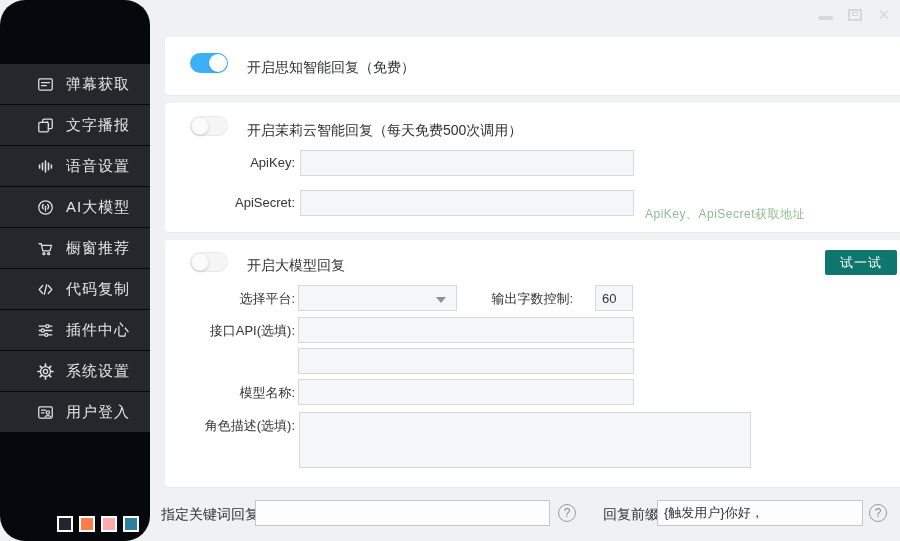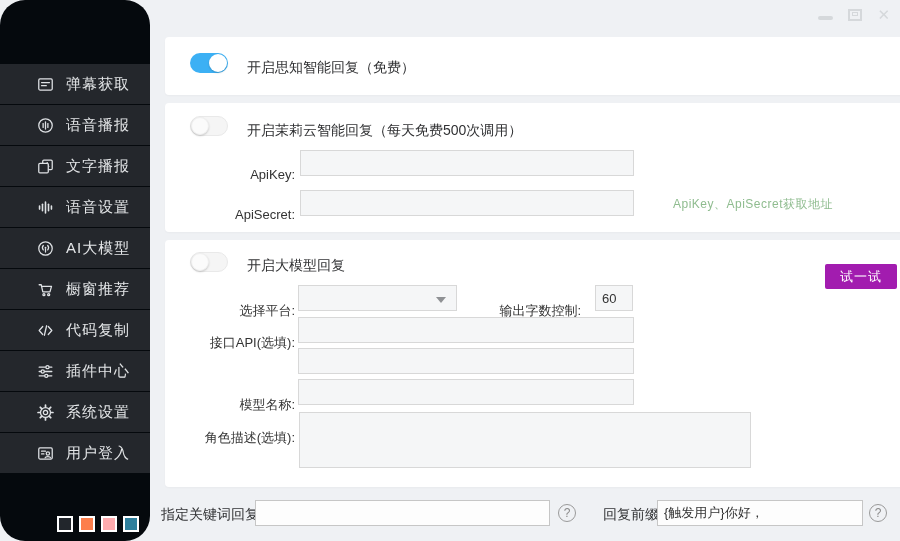--- a/index.html
+++ b/index.html
@@ -34,32 +34,32 @@
   .toggle { position:absolute; width:38px; height:20px; border-radius:10px; cursor:pointer; }
   .toggle .knob { position:absolute; top:1px; width:18px; height:18px; border-radius:50%;
                   background:#ffffff; box-shadow:0 1px 2px rgba(0,0,0,0.18); }
   .toggle.on { background:#3cb0f4; }
   .toggle.on .knob { right:1px; }
   .toggle.off { background:#f5f5f5; border:1px solid #e9e9e9; }
   .toggle.off .knob { left:0px; top:0px; background:#fbfbfb; border:1px solid #efefef; }
 
   .toggle-label { position:absolute; left:82px; font-size:14px; color:#303133; white-space:nowrap; }
 
-  .f-label { position:absolute; width:130px; text-align:right; font-size:13px; color:#333333; white-space:nowrap;margin-top:12px; }
+  .f-label { position:absolute; width:130px; text-align:right; font-size:13px; color:#333333; white-space:nowrap; }
   .f-input { position:absolute; background:#f5f6f7; border:1px solid #d8d8d8; height:26px;
              font-size:13px; color:#333; padding:0 6px; font-family:inherit; }
 
   .select-box { position:absolute; background:#f5f6f7; border:1px solid #d8d8d8; height:26px; cursor:pointer; }
   .select-box .tri { position:absolute; right:10px; top:11px; width:0; height:0;
                      border-left:5px solid transparent; border-right:5px solid transparent;
                      border-top:6px solid #8f9194; }
 
   .link-green { position:absolute; color:#8fbc8f; font-size:12px; letter-spacing:0.5px; cursor:pointer; white-space:nowrap; }
 
-  .try-btn { position:absolute; right:11px; top:24px; width:72px; height:25px; background:#a21caf;
+  .try-btn { position:absolute; right:11px; top:10px; width:72px; height:25px; background:#0f766e;
              color:#ffffff; font-size:13px; border:none; border-radius:2px; cursor:pointer;
              letter-spacing:1px; font-family:inherit; }
 
   .role-textarea { position:absolute; left:134px; top:172px; width:452px; height:56px;
                    background:#f5f6f7; border:1px solid #d8d8d8; resize:none; font-size:13px;
                    color:#333; padding:4px 6px; font-family:inherit; }
 
   
   .footer-label { position:absolute; font-size:14px; color:#303133; white-space:nowrap; }
   .footer-input { position:absolute; height:26px; background:#fdfdfd; border:1px solid #c6c6c6;
@@ -77,31 +77,20 @@
       <span class="mi-icon">
         <svg viewBox="0 0 24 24" width="19" height="19">
             <rect x="3.5" y="5" width="17" height="14" rx="1.5"></rect>
             <line x1="7" y1="9.5" x2="17" y2="9.5"></line>
             <line x1="7" y1="13.5" x2="13" y2="13.5"></line>
           </svg>
       </span>
       <span class="mi-label">弹幕获取</span>
     </div>
 
-    <div class="menu-item">
-      <span class="mi-icon">
-        <svg viewBox="0 0 24 24" width="19" height="19">
-            <circle cx="12" cy="12" r="8.5"></circle>
-            <line x1="9" y1="9.5" x2="9" y2="14.5"></line>
-            <line x1="12" y1="7.5" x2="12" y2="16.5"></line>
-            <line x1="15" y1="9.5" x2="15" y2="14.5"></line>
-          </svg>
-      </span>
-      <span class="mi-label">语音播报</span>
-    </div>
 
     <div class="menu-item">
       <span class="mi-icon">
         <svg viewBox="0 0 24 24" width="19" height="19">
             <rect x="8.5" y="4" width="12" height="12" rx="1.5"></rect>
             <text x="11.5" y="13" font-size="8.5" fill="#dfe2e5" stroke="none" font-family="inherit">A</text>
             <rect x="3.5" y="8" width="12" height="12" rx="1.5" fill="#24272c"></rect>
           </svg>
       </span>
       <span class="mi-label">文字播报</span>
@@ -232,36 +221,36 @@
     <div class="knob"></div>
   </div>
   <div class="toggle-label" style="top:19px;">开启茉莉云智能回复（每天免费500次调用）</div>
 
   <div class="f-label" style="left:0px; top:52px;">ApiKey:</div>
   <input class="f-input" style="left: 135px; top: 47px; width: 334px;" value="">
 
   <div class="f-label" style="left:0px; top:92px;">ApiSecret:</div>
   <input class="f-input" style="left: 135px; top: 87px; width: 334px;" value="">
 
-  <div class="link-green" style="left:480px; top:93px;margin-left:28px;">ApiKey、ApiSecret获取地址</div>
+  <div class="link-green" style="left:480px; top:103px;">ApiKey、ApiSecret获取地址</div>
 </div>
 
 <div class="card card3">
   <div class="toggle off" style="left:25px; top:12px;">
     <div class="knob"></div>
   </div>
   <div class="toggle-label" style="top:17px;">开启大模型回复</div>
   <button class="try-btn">试一试</button>
 
   <div class="f-label" style="left:0px; top:50px;">选择平台:</div>
   <div class="select-box" style="left:133px; top:45px; width:159px;">
     <span></span>
     <span class="tri"></span>
   </div>
-  <div class="f-label" style="left:286px; top:50px;">输出字数控制:</div>
+  <div class="f-label" style="left:278px; top:50px;">输出字数控制:</div>
   <input class="f-input" style="left: 430px; top: 45px; width: 38px;" value="60">
 
   <div class="f-label" style="left:0px; top:82px;">接口API(选填):</div>
   <input class="f-input" style="left: 133px; top: 77px; width: 336px;" value="">
 
   <input class="f-input" style="left: 133px; top: 108px; width: 336px;" value="">
 
   <div class="f-label" style="left:0px; top:144px;">模型名称:</div>
   <input class="f-input" style="left: 133px; top: 139px; width: 336px;" value="">
 

